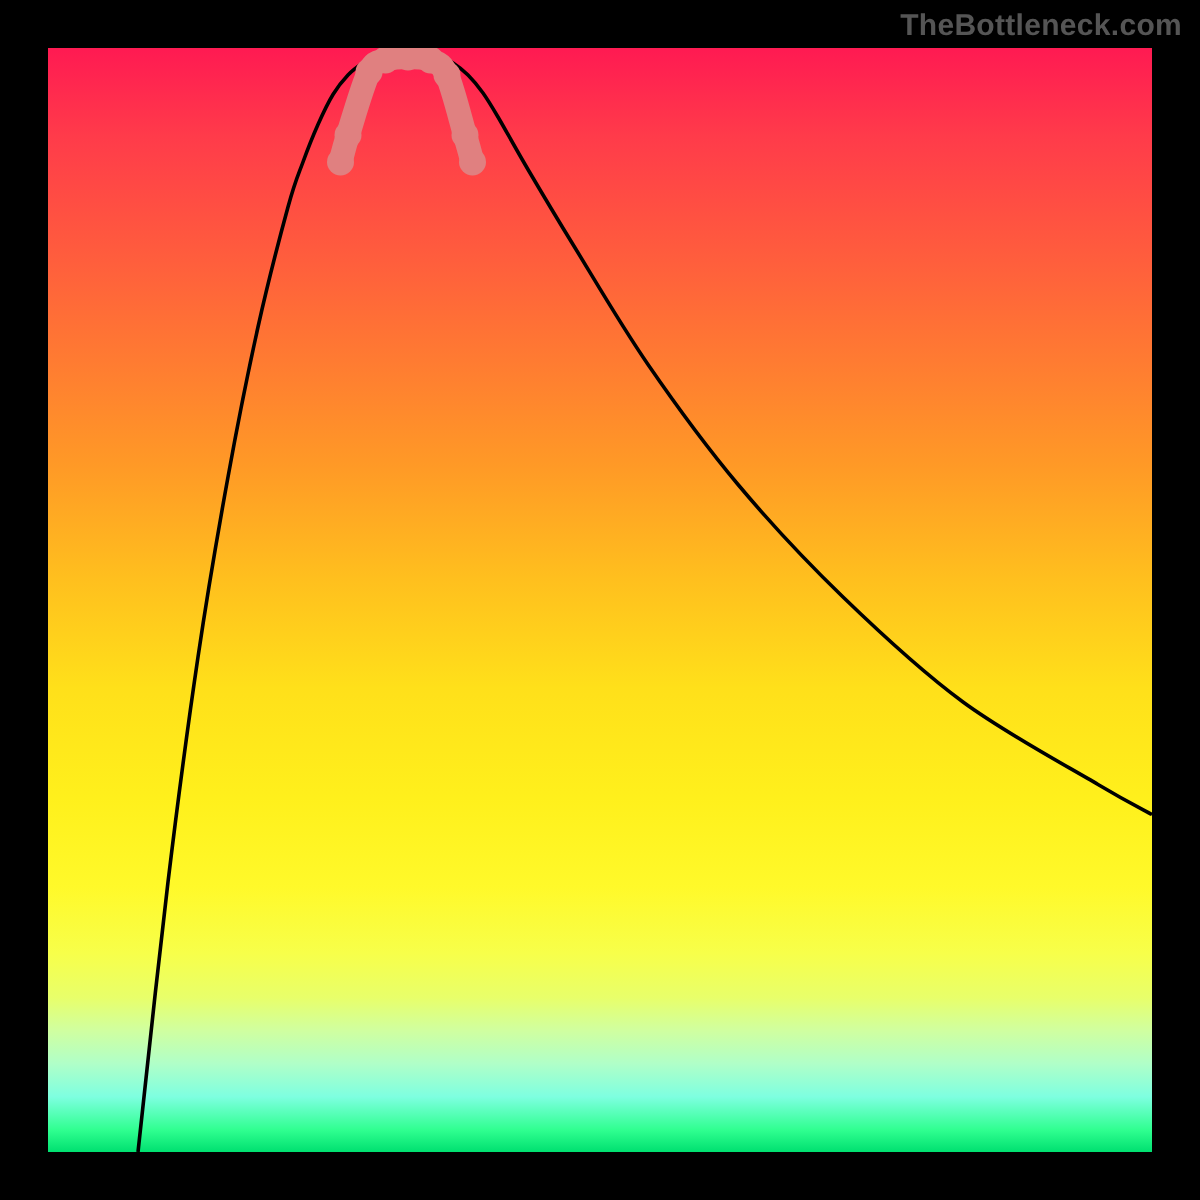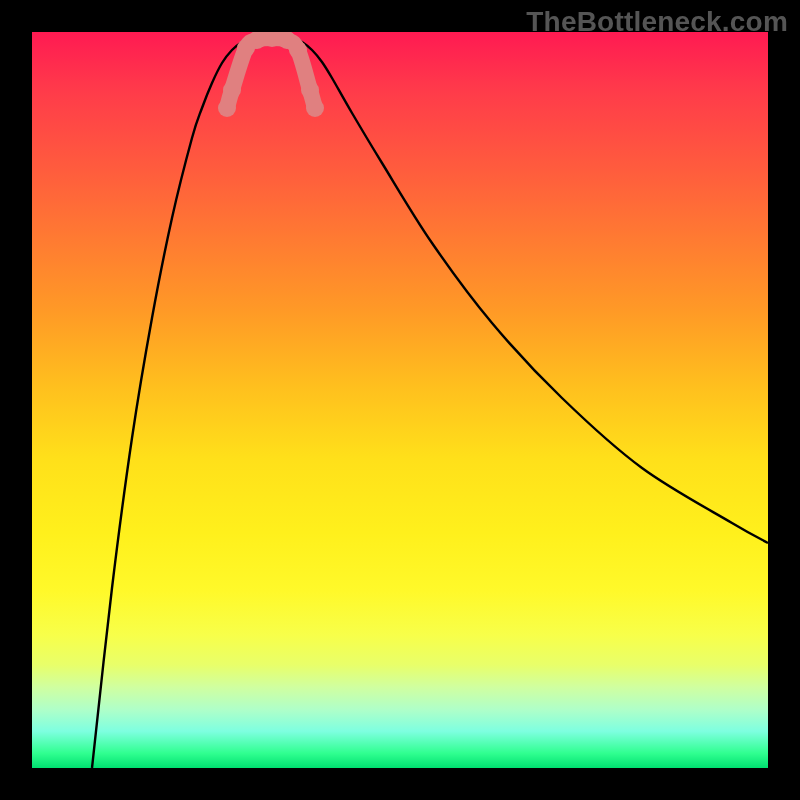--- a/index.html
+++ b/index.html
@@ -47,21 +47,21 @@
       #7effe0 95%,
       #30ff90 98%,
       #00e070 100%
     );
   }
   .watermark {
     position: absolute;
     top: 6px;
     right: 12px;
     font-family: Arial, Helvetica, sans-serif;
-    font-size: 28px;
+    font-size: 20px;
     font-weight: 600;
     color: #555;
     letter-spacing: 0.2px;
   }
   svg.curves {
     position: absolute;
     inset: 0;
   }
 </style>
 </head>

